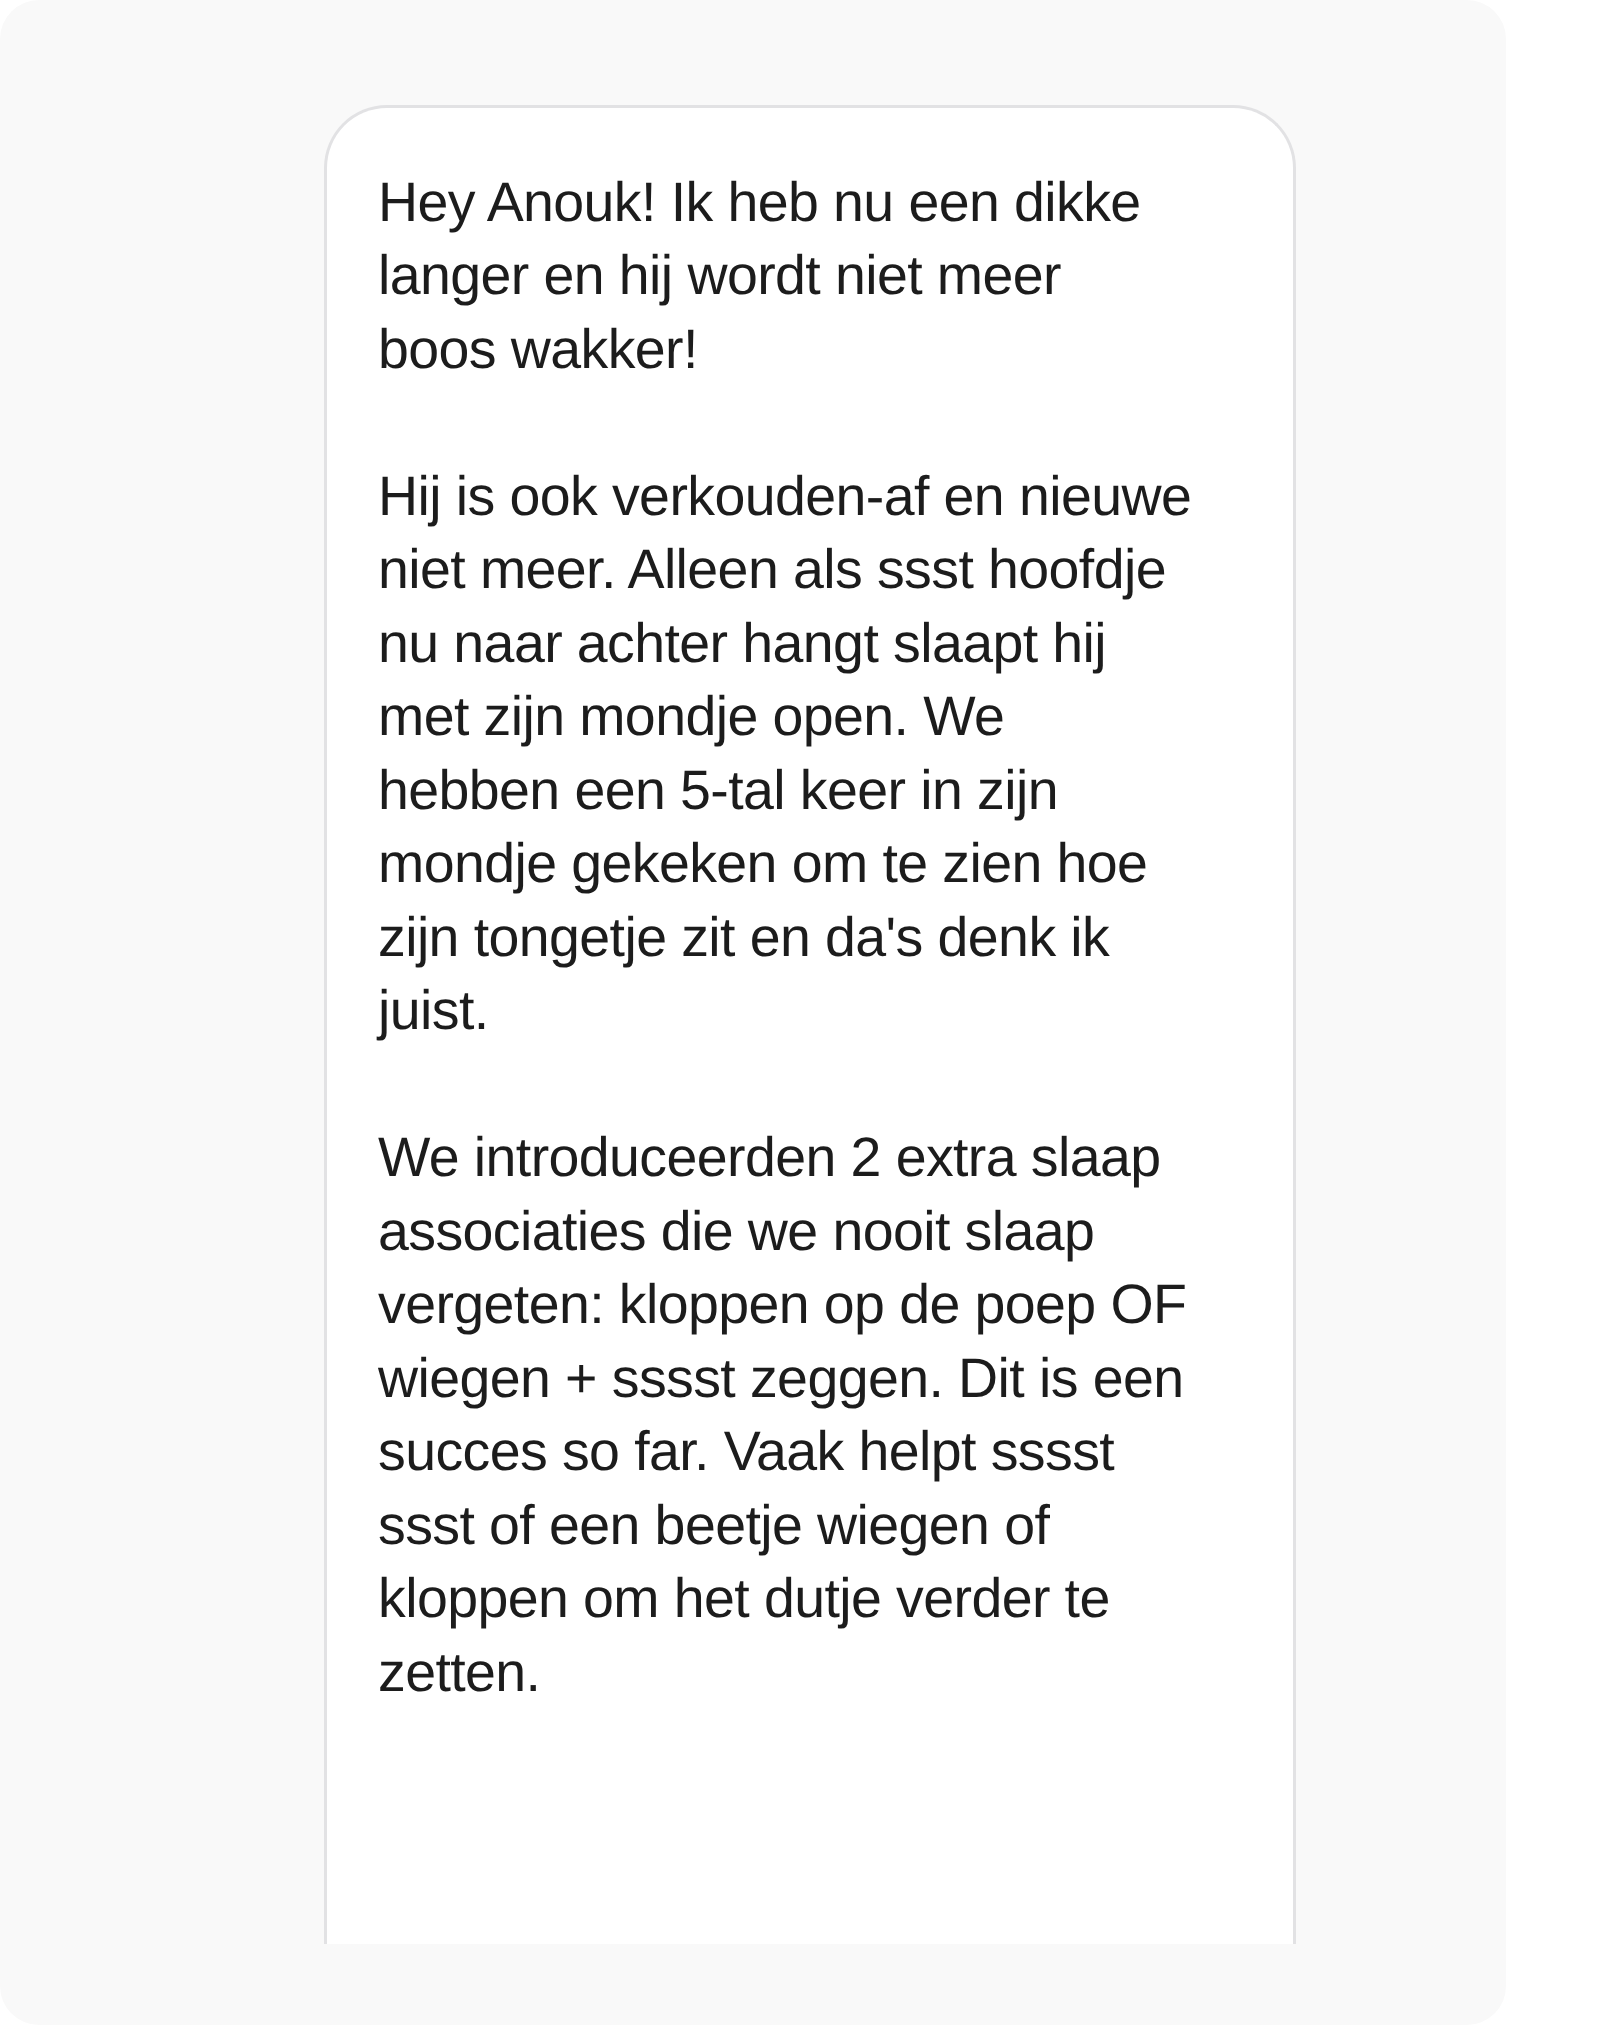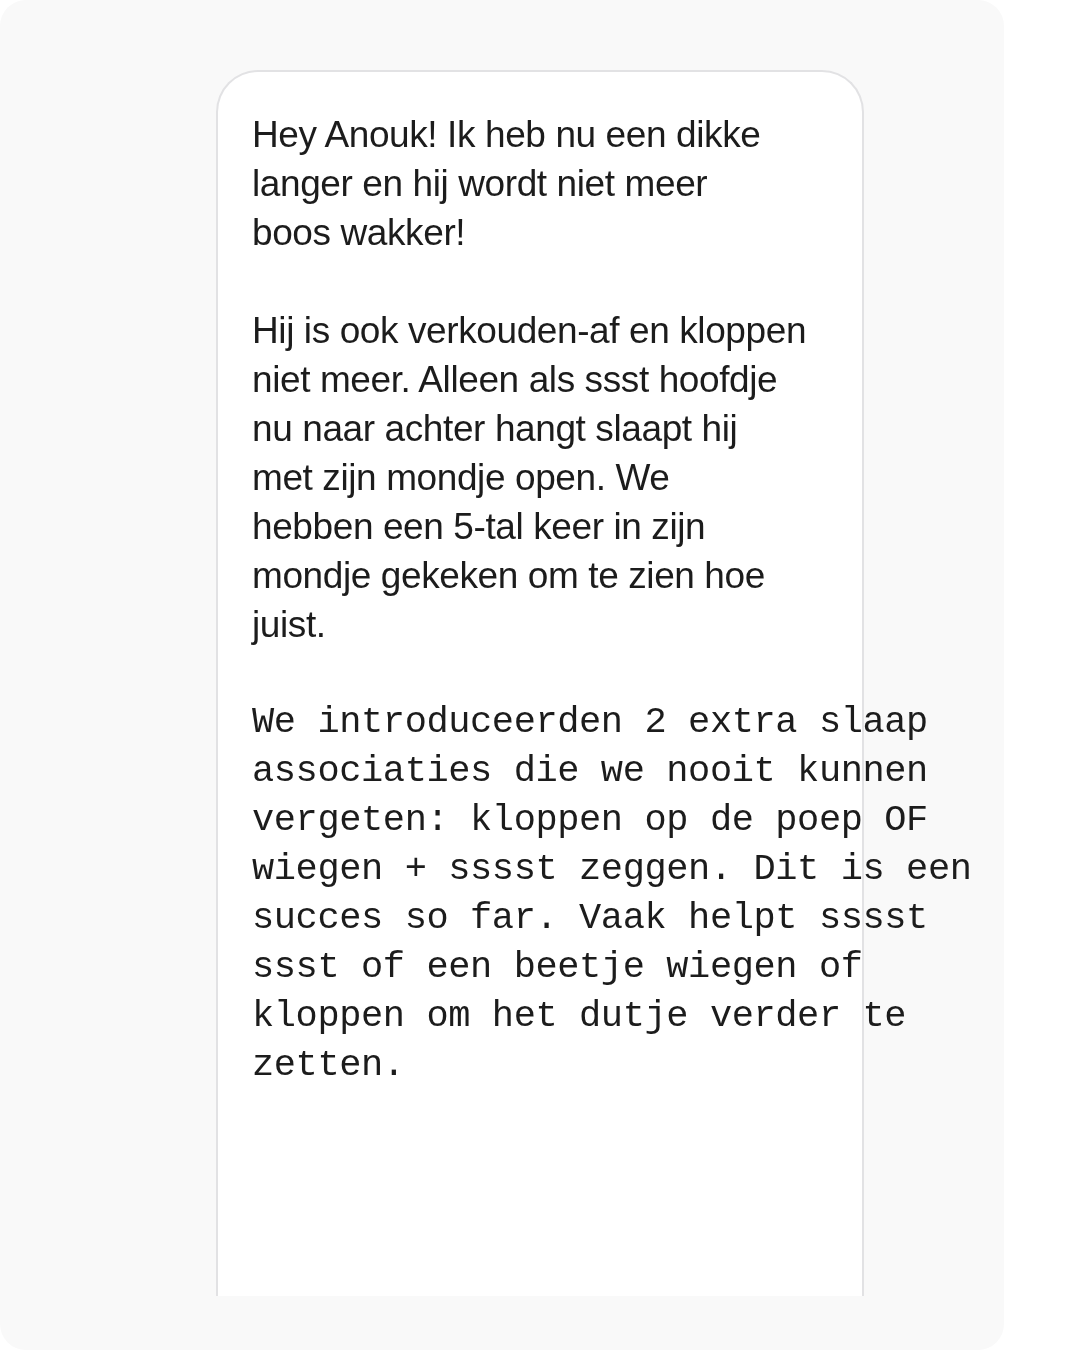--- a/index.html
+++ b/index.html
@@ -32,49 +32,49 @@
     color: #1c1c1c;
     font-size: 37px;
     line-height: 49px;
     letter-spacing: -0.4px;
   }
   .para {
     margin: 0 0 49px 0;
   }
   .para:last-child {
     margin-bottom: 12px;
-    font-family: Liberation Mono, monospace;
   }
   .line {
     white-space: nowrap;
   }
 </style>
 </head>
 <body>
 
 <div id="canvas" style="background: rgb(249, 249, 249);">
   <div class="bubble" style="background: rgb(255, 255, 255); border-color: rgb(226, 226, 228);">
     <div class="message-text" style="color: rgb(28, 28, 28);">
         <div class="para">
           <div class="line">Hey Anouk! Ik heb nu een dikke</div>
           <div class="line">langer en hij wordt niet meer</div>
           <div class="line">boos wakker!</div>
         </div>
         <div class="para">
-          <div class="line">Hij is ook verkouden-af en kloppen</div>
+          <div class="line">Hij is ook verkouden-af en nieuwe</div>
           <div class="line">niet meer. Alleen als ssst hoofdje</div>
           <div class="line">nu naar achter hangt slaapt hij</div>
           <div class="line">met zijn mondje open. We</div>
           <div class="line">hebben een 5-tal keer in zijn</div>
           <div class="line">mondje gekeken om te zien hoe</div>
+          <div class="line">zijn tongetje zit en da's denk ik</div>
           <div class="line">juist.</div>
         </div>
         <div class="para">
           <div class="line">We introduceerden 2 extra slaap</div>
-          <div class="line">associaties die we nooit kunnen</div>
+          <div class="line">associaties die we nooit slaap</div>
           <div class="line">vergeten: kloppen op de poep OF</div>
           <div class="line">wiegen + sssst zeggen. Dit is een</div>
           <div class="line">succes so far. Vaak helpt sssst</div>
           <div class="line">ssst of een beetje wiegen of</div>
           <div class="line">kloppen om het dutje verder te</div>
           <div class="line">zetten.</div>
         </div>
       </div>
   </div>
 </div>

